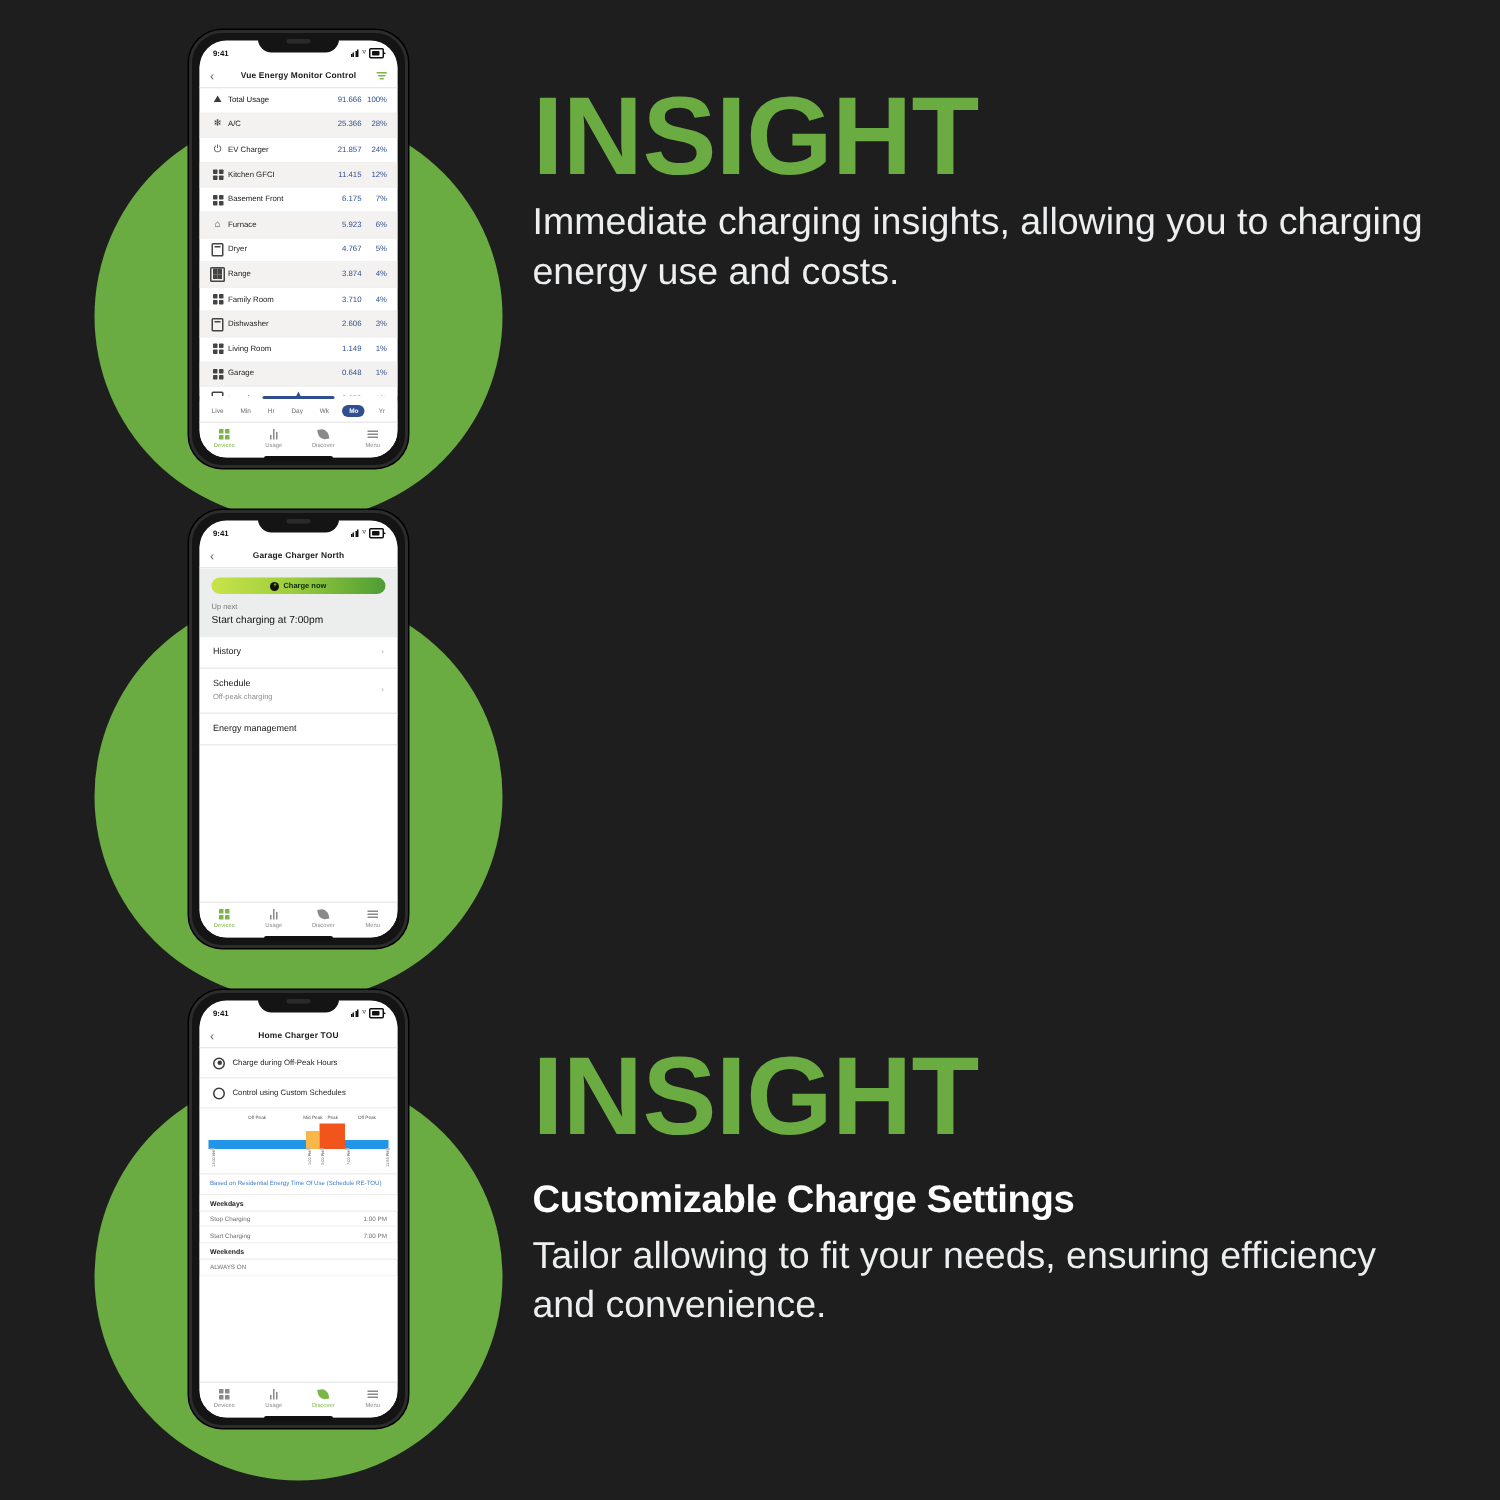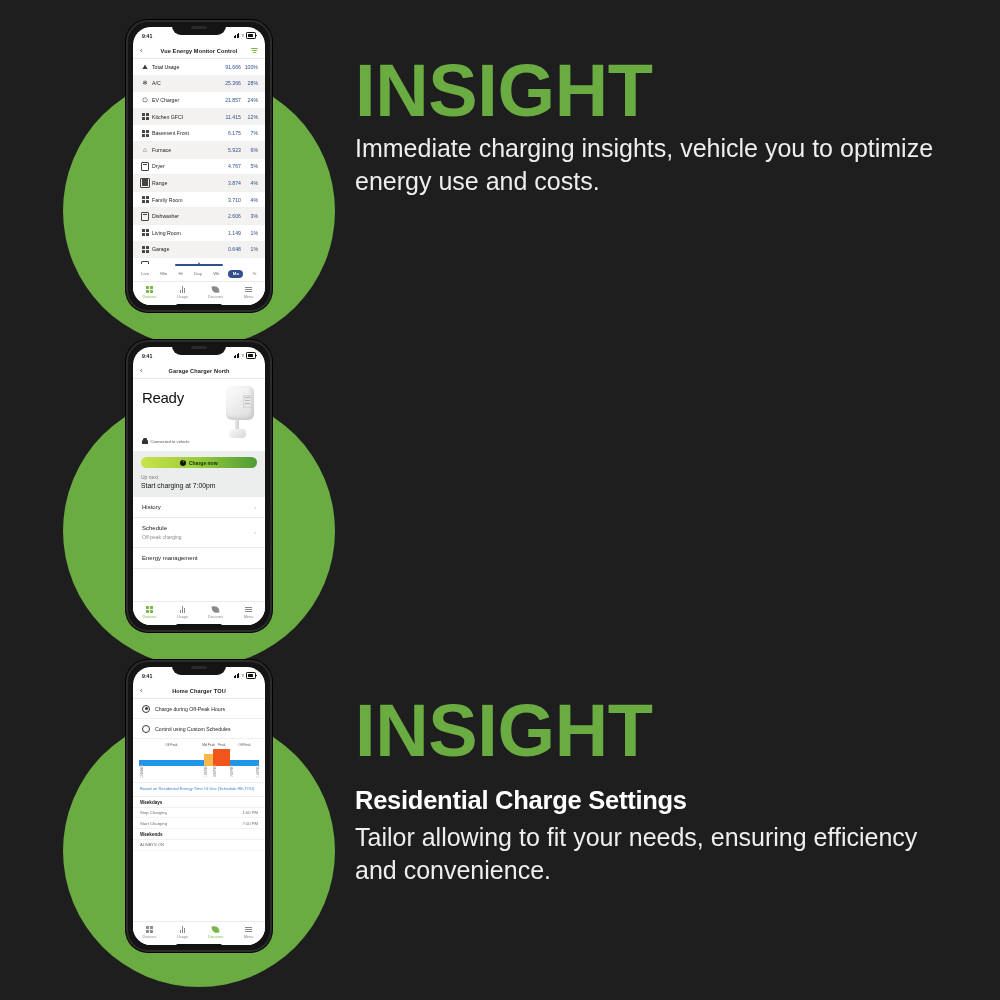--- a/index.html
+++ b/index.html
@@ -427,21 +427,21 @@
               </span>
             <span class="tl">Menu</span>
           </div>
         </div>
 
       </div>
     </div>
 
     <div class="txtcol t1">
       <div class="kicker">INSIGHT</div>
-      <div class="desc">Immediate charging insights, vehicle you to optimize energy use and costs.</div>
+      <div class="desc">Immediate charging insights, allowing you to charging energy use and costs.</div>
     </div>
   </div>
 
   <div class="feature f2">
     <div class="circle"></div>
 
     <div class="phone">
       <div class="notch">
           <div class="nbar"></div>
         </div>
@@ -464,35 +464,20 @@
           </span>
         </div>
 
         <div class="navbar">
           <span class="chev-back">‹</span>
           <span class="title">Garage Charger North</span>
           <span style="width:8px"></span>
         </div>
 
         <div class="p2body">
-          <div class="herosec">
-            <div class="ready">Ready</div>
-            <div class="charger-img">
-              <span class="cbox"></span>
-              <span class="cscreen">
-                  <i></i>
-                </span>
-              <span class="ccord"></span>
-              <span class="cplug"></span>
-            </div>
-            <div class="connrow">
-              <span class="carico"></span>
-              <span>Connected to vehicle</span>
-            </div>
-          </div>
 
           <div class="greysec">
             <div class="chargebtn">
               <span class="boltc">⚡</span>
               <span>Charge now</span>
             </div>
             <div class="upnext">Up next</div>
             <div class="upnextv">Start charging at 7:00pm</div>
           </div>
 
@@ -549,21 +534,21 @@
               </span>
             <span class="tl">Menu</span>
           </div>
         </div>
 
       </div>
     </div>
 
     <div class="txtcol t2">
       <div class="kicker">INSIGHT</div>
-      <div class="sub">Residential Charge Settings</div>
+      <div class="sub">Customizable Charge Settings</div>
       <div class="desc">Tailor allowing to fit your needs, ensuring efficiency and convenience.</div>
     </div>
   </div>
 
   <div class="feature f3">
     <div class="circle"></div>
 
     <div class="phone">
       <div class="notch">
           <div class="nbar"></div>

